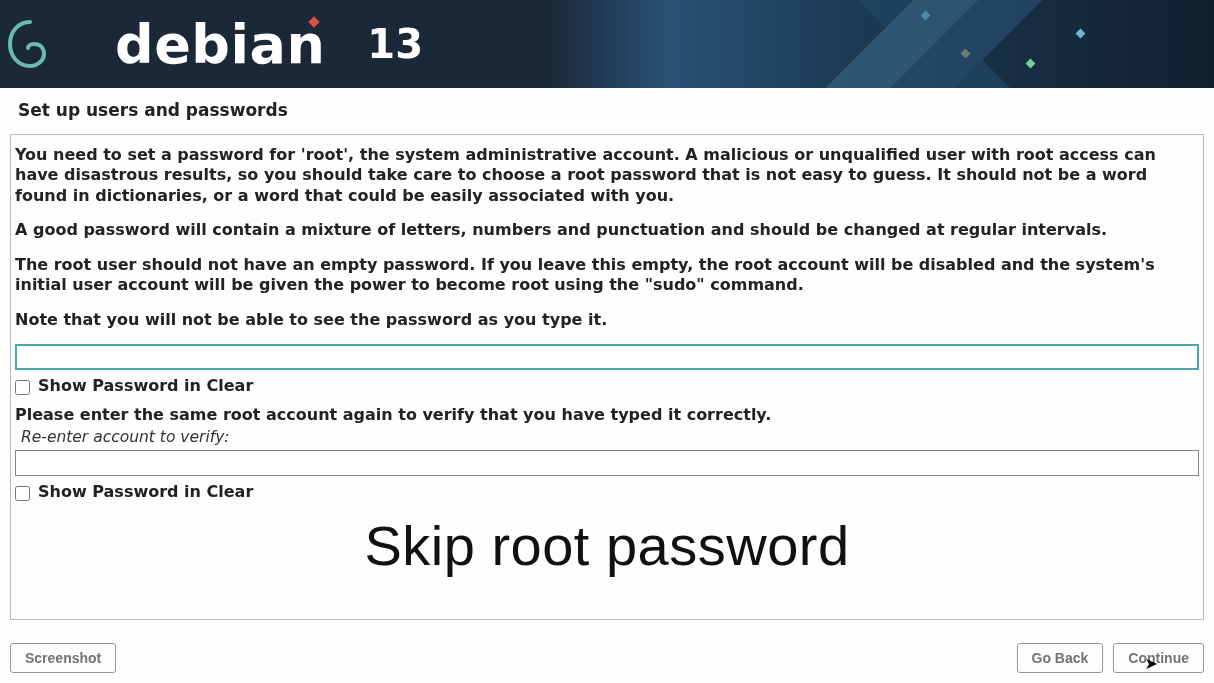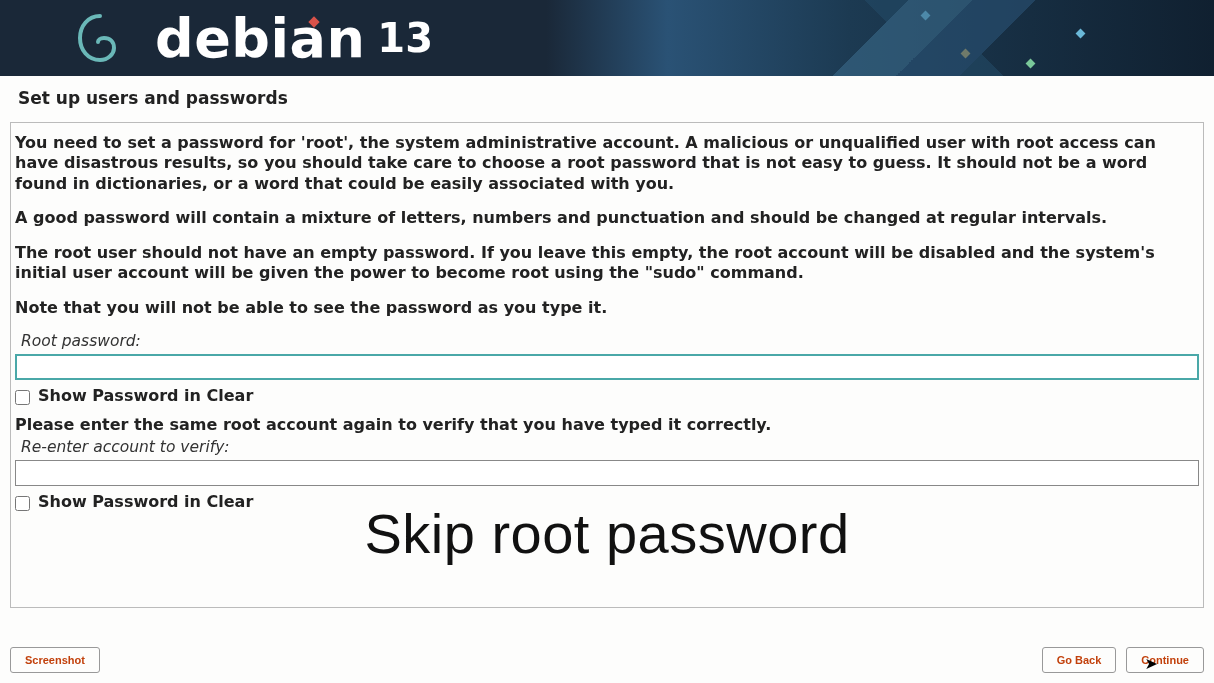--- a/index.html
+++ b/index.html
@@ -8,27 +8,27 @@
       box-sizing: border-box;
     }
     body {
       font-family: "DejaVu Sans", Arial, sans-serif;
       background: #fdfdfc;
       width: 1214px;
       height: 683px;
       position: relative;
     }
     .header {
-      height: 76px;
+      height: 88px;
       background: linear-gradient(90deg, #1a2838 0%, #1a2838 45%, #2a5275 55%, #1c3a52 70%, #102030 100%);
       position: relative;
       display: flex;
       align-items: center;
-      padding-left: 70px;
       overflow: hidden;
+      gap: 30px;
     }
     .header::after {
       content: "";
       position: absolute;
       right: 0;
       top: 0;
       width: 560px;
       height: 100%;
       background:
         linear-gradient(135deg, transparent 40%, #3a6a8a 40%, #3a6a8a 50%, #2a5275 50%, #2a5275 60%, transparent 60%),
@@ -154,23 +154,23 @@
       bottom: 10px;
       left: 10px;
       right: 10px;
       display: flex;
       align-items: center;
     }
     .btn {
       border: 1px solid #999;
       background: #fdfdfc;
       padding: 6px 14px;
-      font-size: 11px;
-      font-weight: bold;
-      color: #c2410c;
+      font-size: 14px;
+      font-weight: bold;
+      color: #737373;
       cursor: pointer;
       border-radius: 3px;
     }
     .spacer { flex: 1; }
     .btn + .btn { margin-left: 10px; }
     .cursor {
       position: absolute;
       bottom: 10px;
       right: 56px;
       font-size: 16px;
@@ -197,21 +197,20 @@
 </div>
 
 <div class="title-bar">Set up users and passwords</div>
 
 <div class="content-frame">
   <p class="para">You need to set a password for 'root', the system administrative account. A malicious or unqualified user with root access can have disastrous results, so you should take care to choose a root password that is not easy to guess. It should not be a word found in dictionaries, or a word that could be easily associated with you.</p>
   <p class="para">A good password will contain a mixture of letters, numbers and punctuation and should be changed at regular intervals.</p>
   <p class="para">The root user should not have an empty password. If you leave this empty, the root account will be disabled and the system's initial user account will be given the power to become root using the "sudo" command.</p>
   <p class="para">Note that you will not be able to see the password as you type it.</p>
 
-  <div class="field-label">Root password:</div>
   <input type="password" class="text-input focused" value="" style="">
 
   <div class="check-row">
     <input type="checkbox" style="">
     <span class="check-label">Show Password in Clear</span>
   </div>
 
   <p class="verify-text">Please enter the same root account again to verify that you have typed it correctly.</p>
   <div class="field-label">Re-enter account to verify:</div>
   <input type="password" class="text-input" value="" style="">

